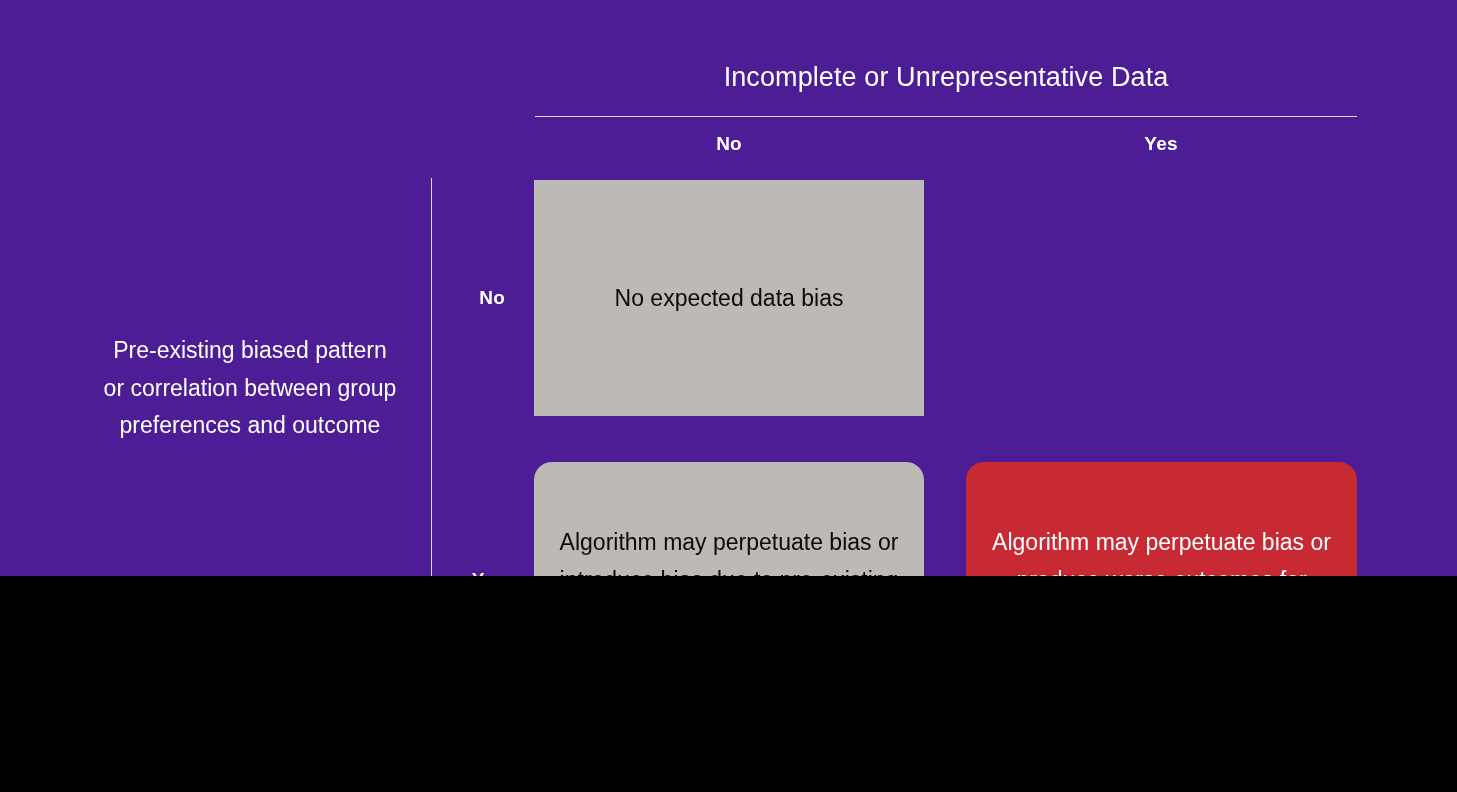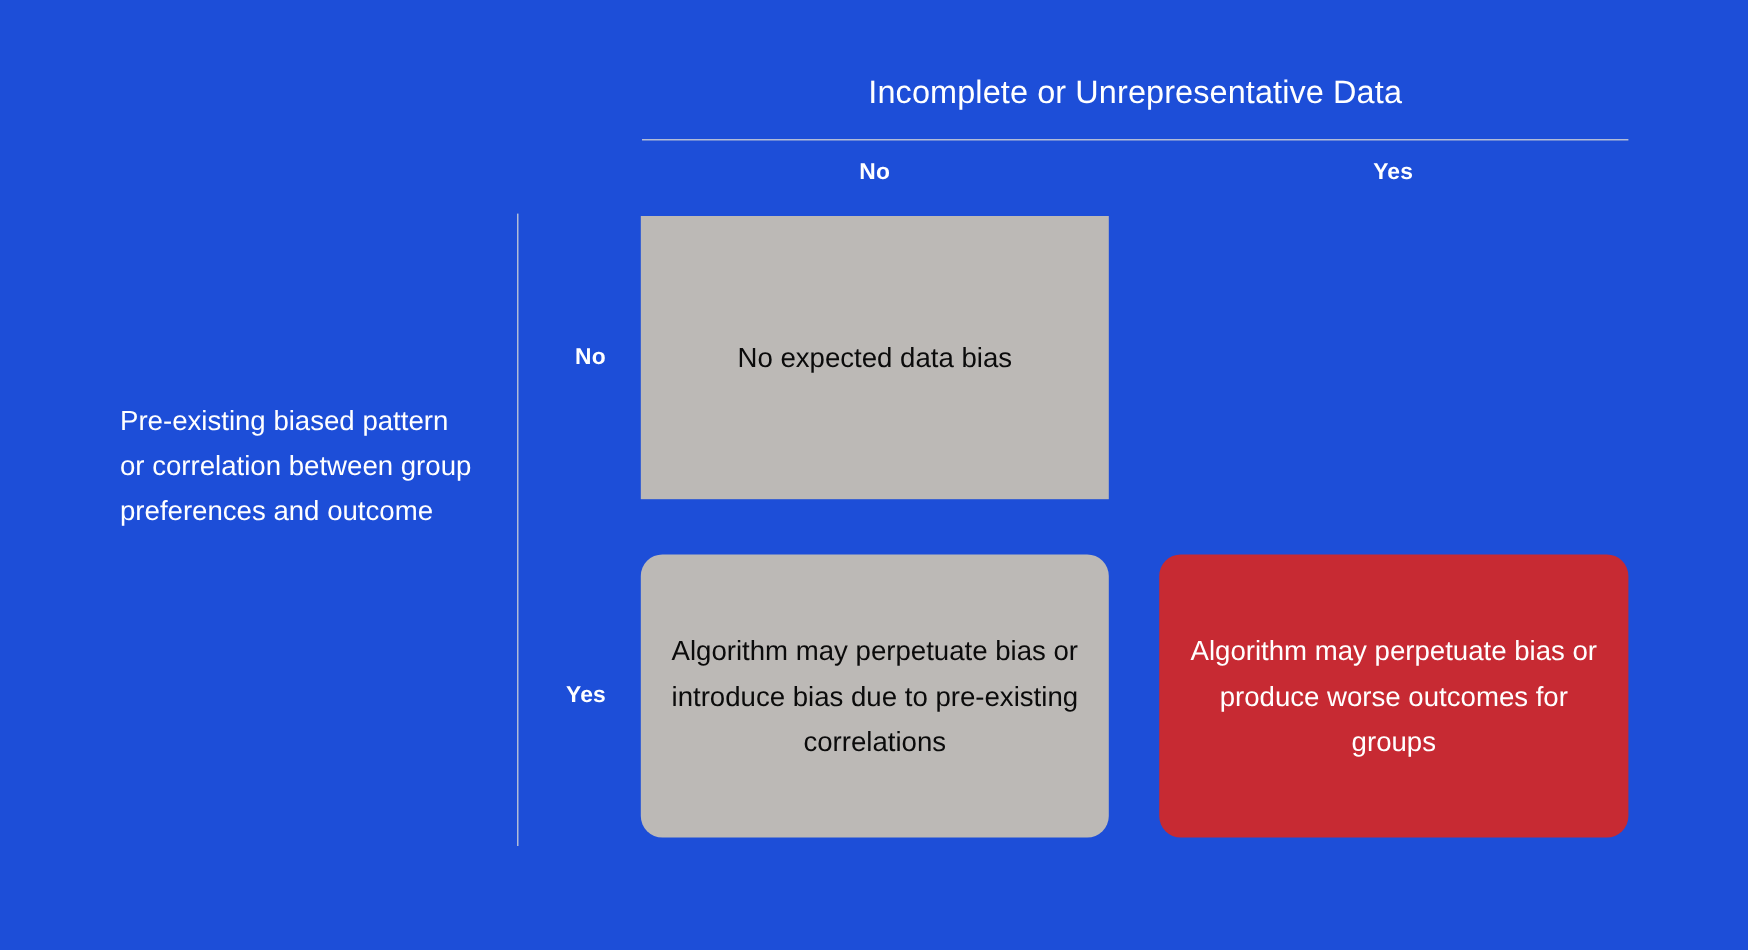--- a/index.html
+++ b/index.html
@@ -8,22 +8,22 @@
     padding: 0;
     background: #000000;
   }
   body {
     font-family: "Liberation Sans", sans-serif;
     -webkit-font-smoothing: antialiased;
   }
   #canvas {
     position: relative;
     width: 1457px;
-    height: 792px;
-    background: #1d4ed8;
+    height: 576px;
+    background: #4c1d95;
     overflow: hidden;
   }
 
   
   .col-axis-title {
     position: absolute;
     left: 535px;
     top: 62px;
     width: 822px;
     text-align: center;
@@ -68,21 +68,21 @@
     height: 527px;
     background: #d8d8d6;
   }
 
   
   .row-axis-title {
     position: absolute;
     left: 100px;
     top: 332px;
     width: 300px;
-    text-align: left;
+    text-align: center;
     color: #ffffff;
     font-size: 23px;
     font-weight: 400;
     line-height: 1.64;
   }
 
   
   .row-header {
     position: absolute;
     left: 405px;

